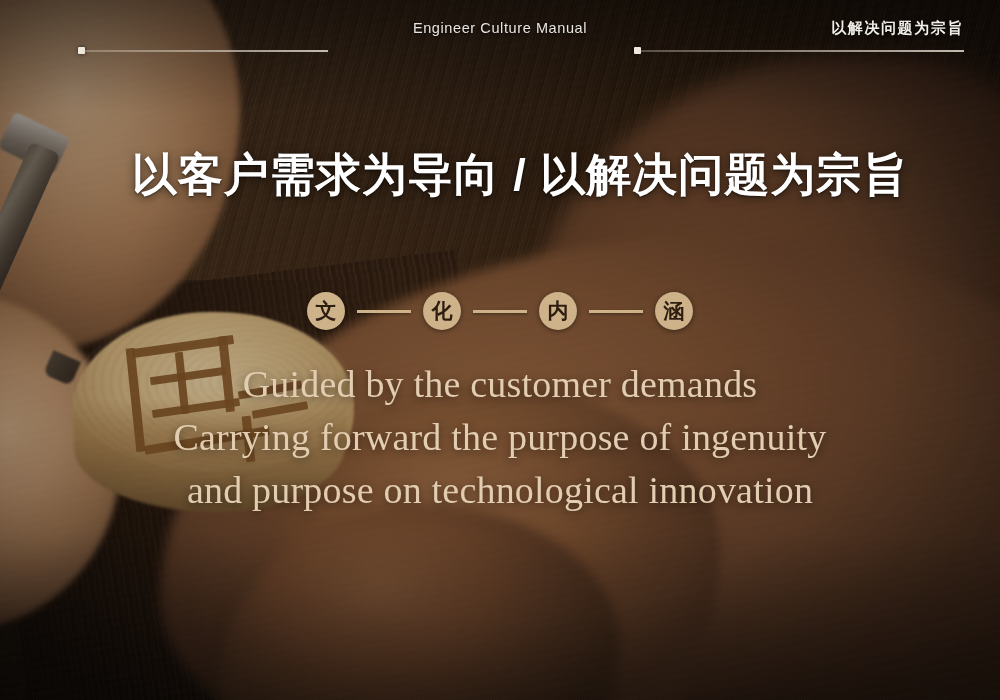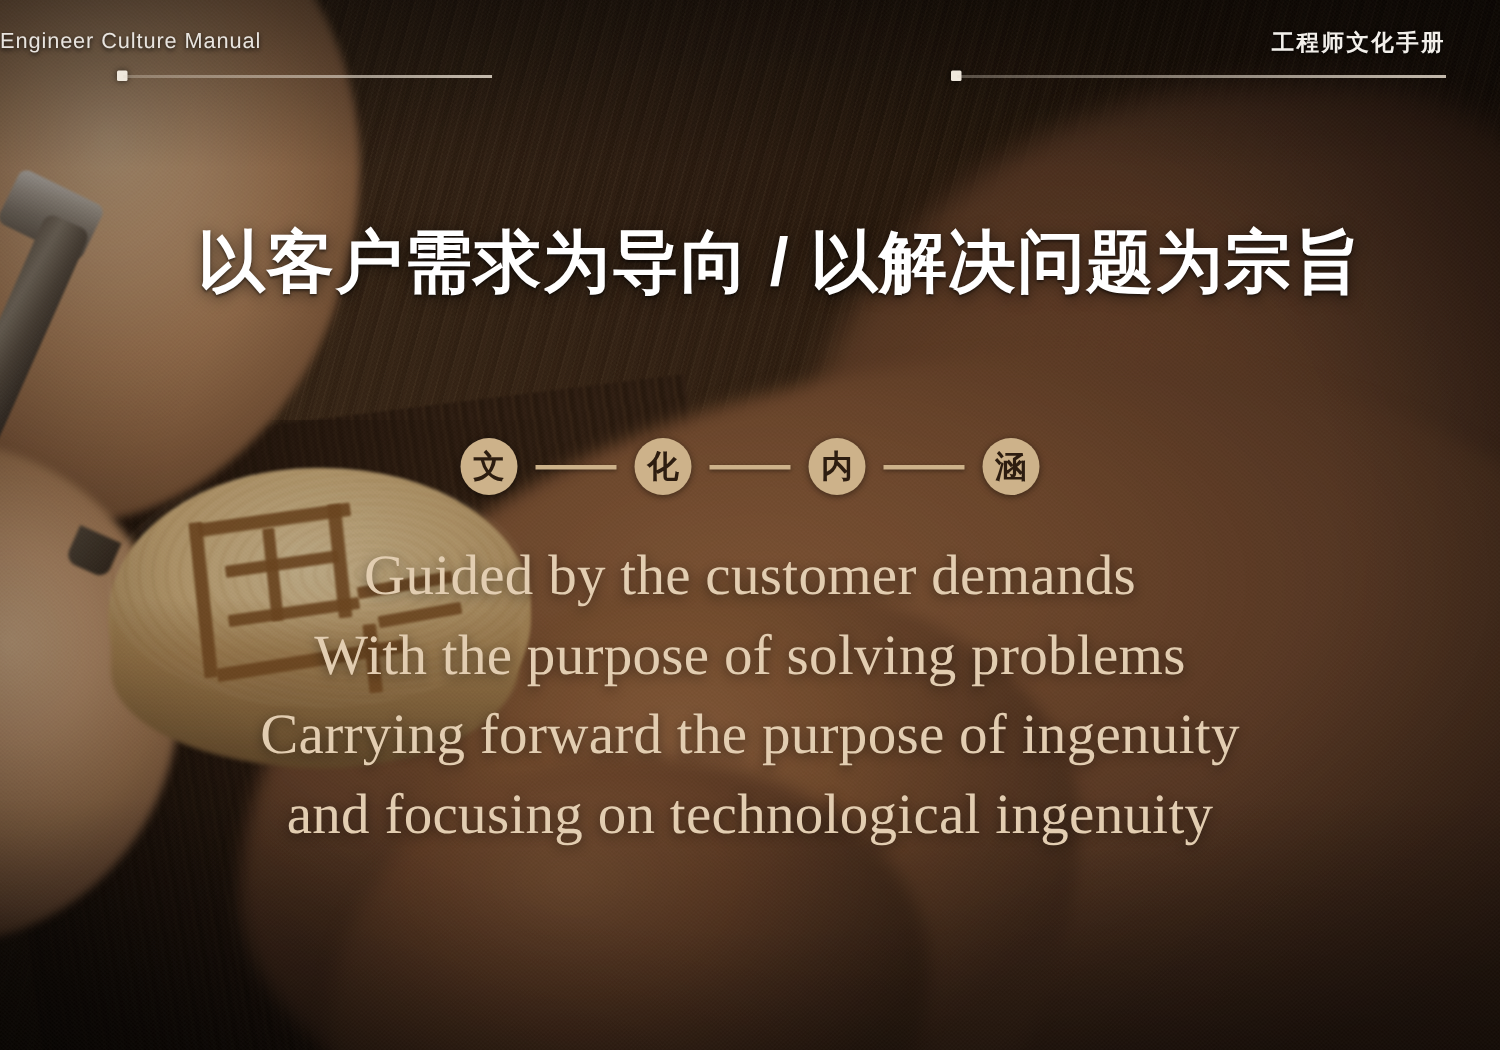--- a/index.html
+++ b/index.html
@@ -208,21 +208,21 @@
       repeating-linear-gradient(137deg, rgba(255,255,255,.04) 0 1px, rgba(0,0,0,.04) 1px 2px);
   }
 
   
   .content { position: absolute; inset: 0; }
 
   
   .header { position: absolute; top: 0; left: 0; right: 0; height: 62px; }
   .hdr-title-en {
     position: absolute; left: 0; right: 0; top: 20px;
-    text-align: left;
+    text-align: center;
     color: #e8e4df;
     font-size: 14.5px;
     letter-spacing: .6px;
     text-shadow: 0 1px 3px rgba(0,0,0,.75);
   }
   .hdr-title-cn {
     position: absolute; right: 36px; top: 19px;
     color: #f2efea;
     font-size: 15px;
     font-weight: bold;
@@ -336,21 +336,21 @@
 
   <div class="bg-layer bg-warm"></div>
   <div class="bg-layer bg-dim"></div>
   <div class="bg-layer bg-vignette"></div>
   <div class="bg-layer bg-noise"></div>
 
   <div class="content">
 
     <div class="header">
       <div class="hdr-title-en">Engineer Culture Manual</div>
-      <div class="hdr-title-cn">工程师文化手册</div>
+      <div class="hdr-title-cn">以解决问题为宗旨</div>
       <div class="hdr-dot left"></div>
       <div class="hdr-rule left"></div>
       <div class="hdr-dot right"></div>
       <div class="hdr-rule right"></div>
     </div>
 
     <div class="headline">
       <span class="hl-line">以客户需求为导向 / 以解决问题为宗旨</span>
     </div>
 
@@ -359,19 +359,18 @@
       <span class="dv-line"></span>
       <span class="dv-circle">化</span>
       <span class="dv-line"></span>
       <span class="dv-circle">内</span>
       <span class="dv-line"></span>
       <span class="dv-circle">涵</span>
     </div>
 
     <div class="english">
       <span class="en-line">Guided by the customer demands</span>
-      <span class="en-line">With the purpose of solving problems</span>
       <span class="en-line">Carrying forward the purpose of ingenuity</span>
-      <span class="en-line">and focusing on technological ingenuity</span>
+      <span class="en-line">and purpose on technological innovation</span>
     </div>
 
   </div>
 </div>
 
 </body></html>

